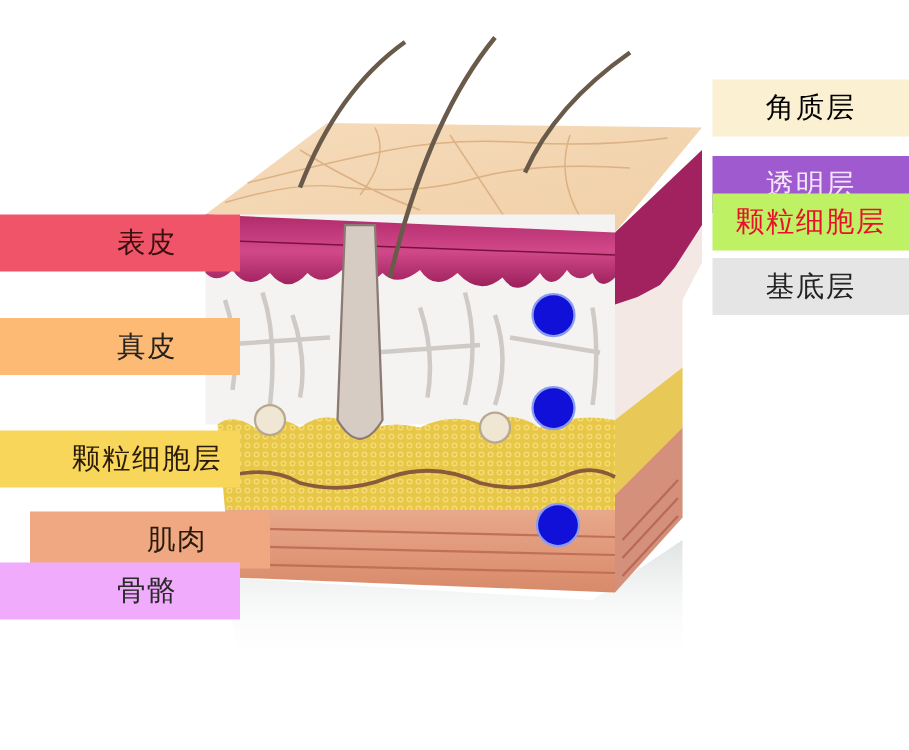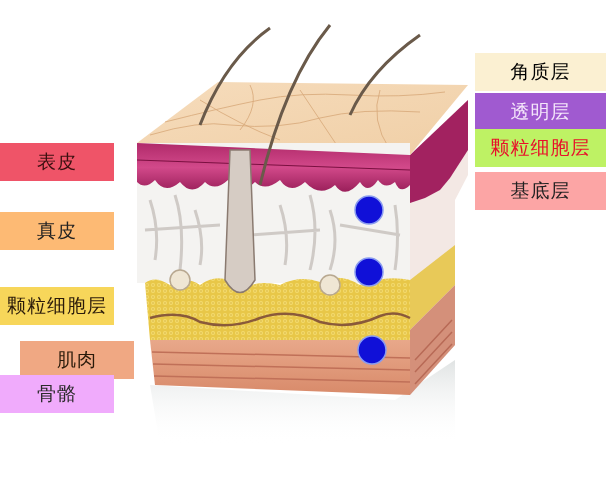--- a/index.html
+++ b/index.html
@@ -5,21 +5,21 @@
   html, body { margin: 0; padding: 0; }
   body {
     width: 606px; height: 500px; position: relative; overflow: hidden;
     background: #ffffff;
     font-family: "DejaVu Sans", "Liberation Sans", sans-serif;
   }
   .label {
     position: absolute; display: flex; align-items: center; justify-content: center;
     font-size: 19px; color: #2a1a1a; letter-spacing: 1px;
   }
-  .left-label { left: 0; width: 114px; height: 38px; }
+  .left-label { left: 0; width: 124px; height: 38px; padding-left: 36px; }
   .right-label { left: 475px; width: 131px; height: 38px; }
   #diagram { position: absolute; left: 0; top: 0; width: 606px; height: 500px; }
 </style>
 </head>
 <body>
 
 <svg id="diagram" viewBox="0 0 606 500" xmlns="http://www.w3.org/2000/svg">
   <defs>
     <linearGradient id="shadowGrad" x1="0" y1="0" x2="0" y2="1">
       <stop offset="0" stop-color="#d8dcdc"></stop>
@@ -111,21 +111,21 @@
 <div class="label left-label" style="top:341px; background:#f0a883; color:#2a1a0a;margin-left:20px;">
   <span>肌肉</span>
 </div>
 <div class="label left-label" style="top:375px; background:#f0abfc; color:#2a2a2a;">
   <span>骨骼</span>
 </div>
 
 <div class="label right-label" style="top:53px; background:#fbf0d2; color:#000000;">
   <span>角质层</span>
 </div>
-<div class="label right-label" style="top:93px; background:#a05ad0; color:#f4e6fa;">
+<div class="label right-label" style="top:104px; background:#a05ad0; color:#f4e6fa;">
   <span>透明层</span>
 </div>
 <div class="label right-label" style="top:129px; background:#bef264; color:#e8102a;">
   <span>颗粒细胞层</span>
 </div>
-<div class="label right-label" style="top:172px; background:#fca5a5; color:#222;">
+<div class="label right-label" style="top:172px; background:#e5e5e5; color:#222;">
   <span>基底层</span>
 </div>
 
 </body></html>

